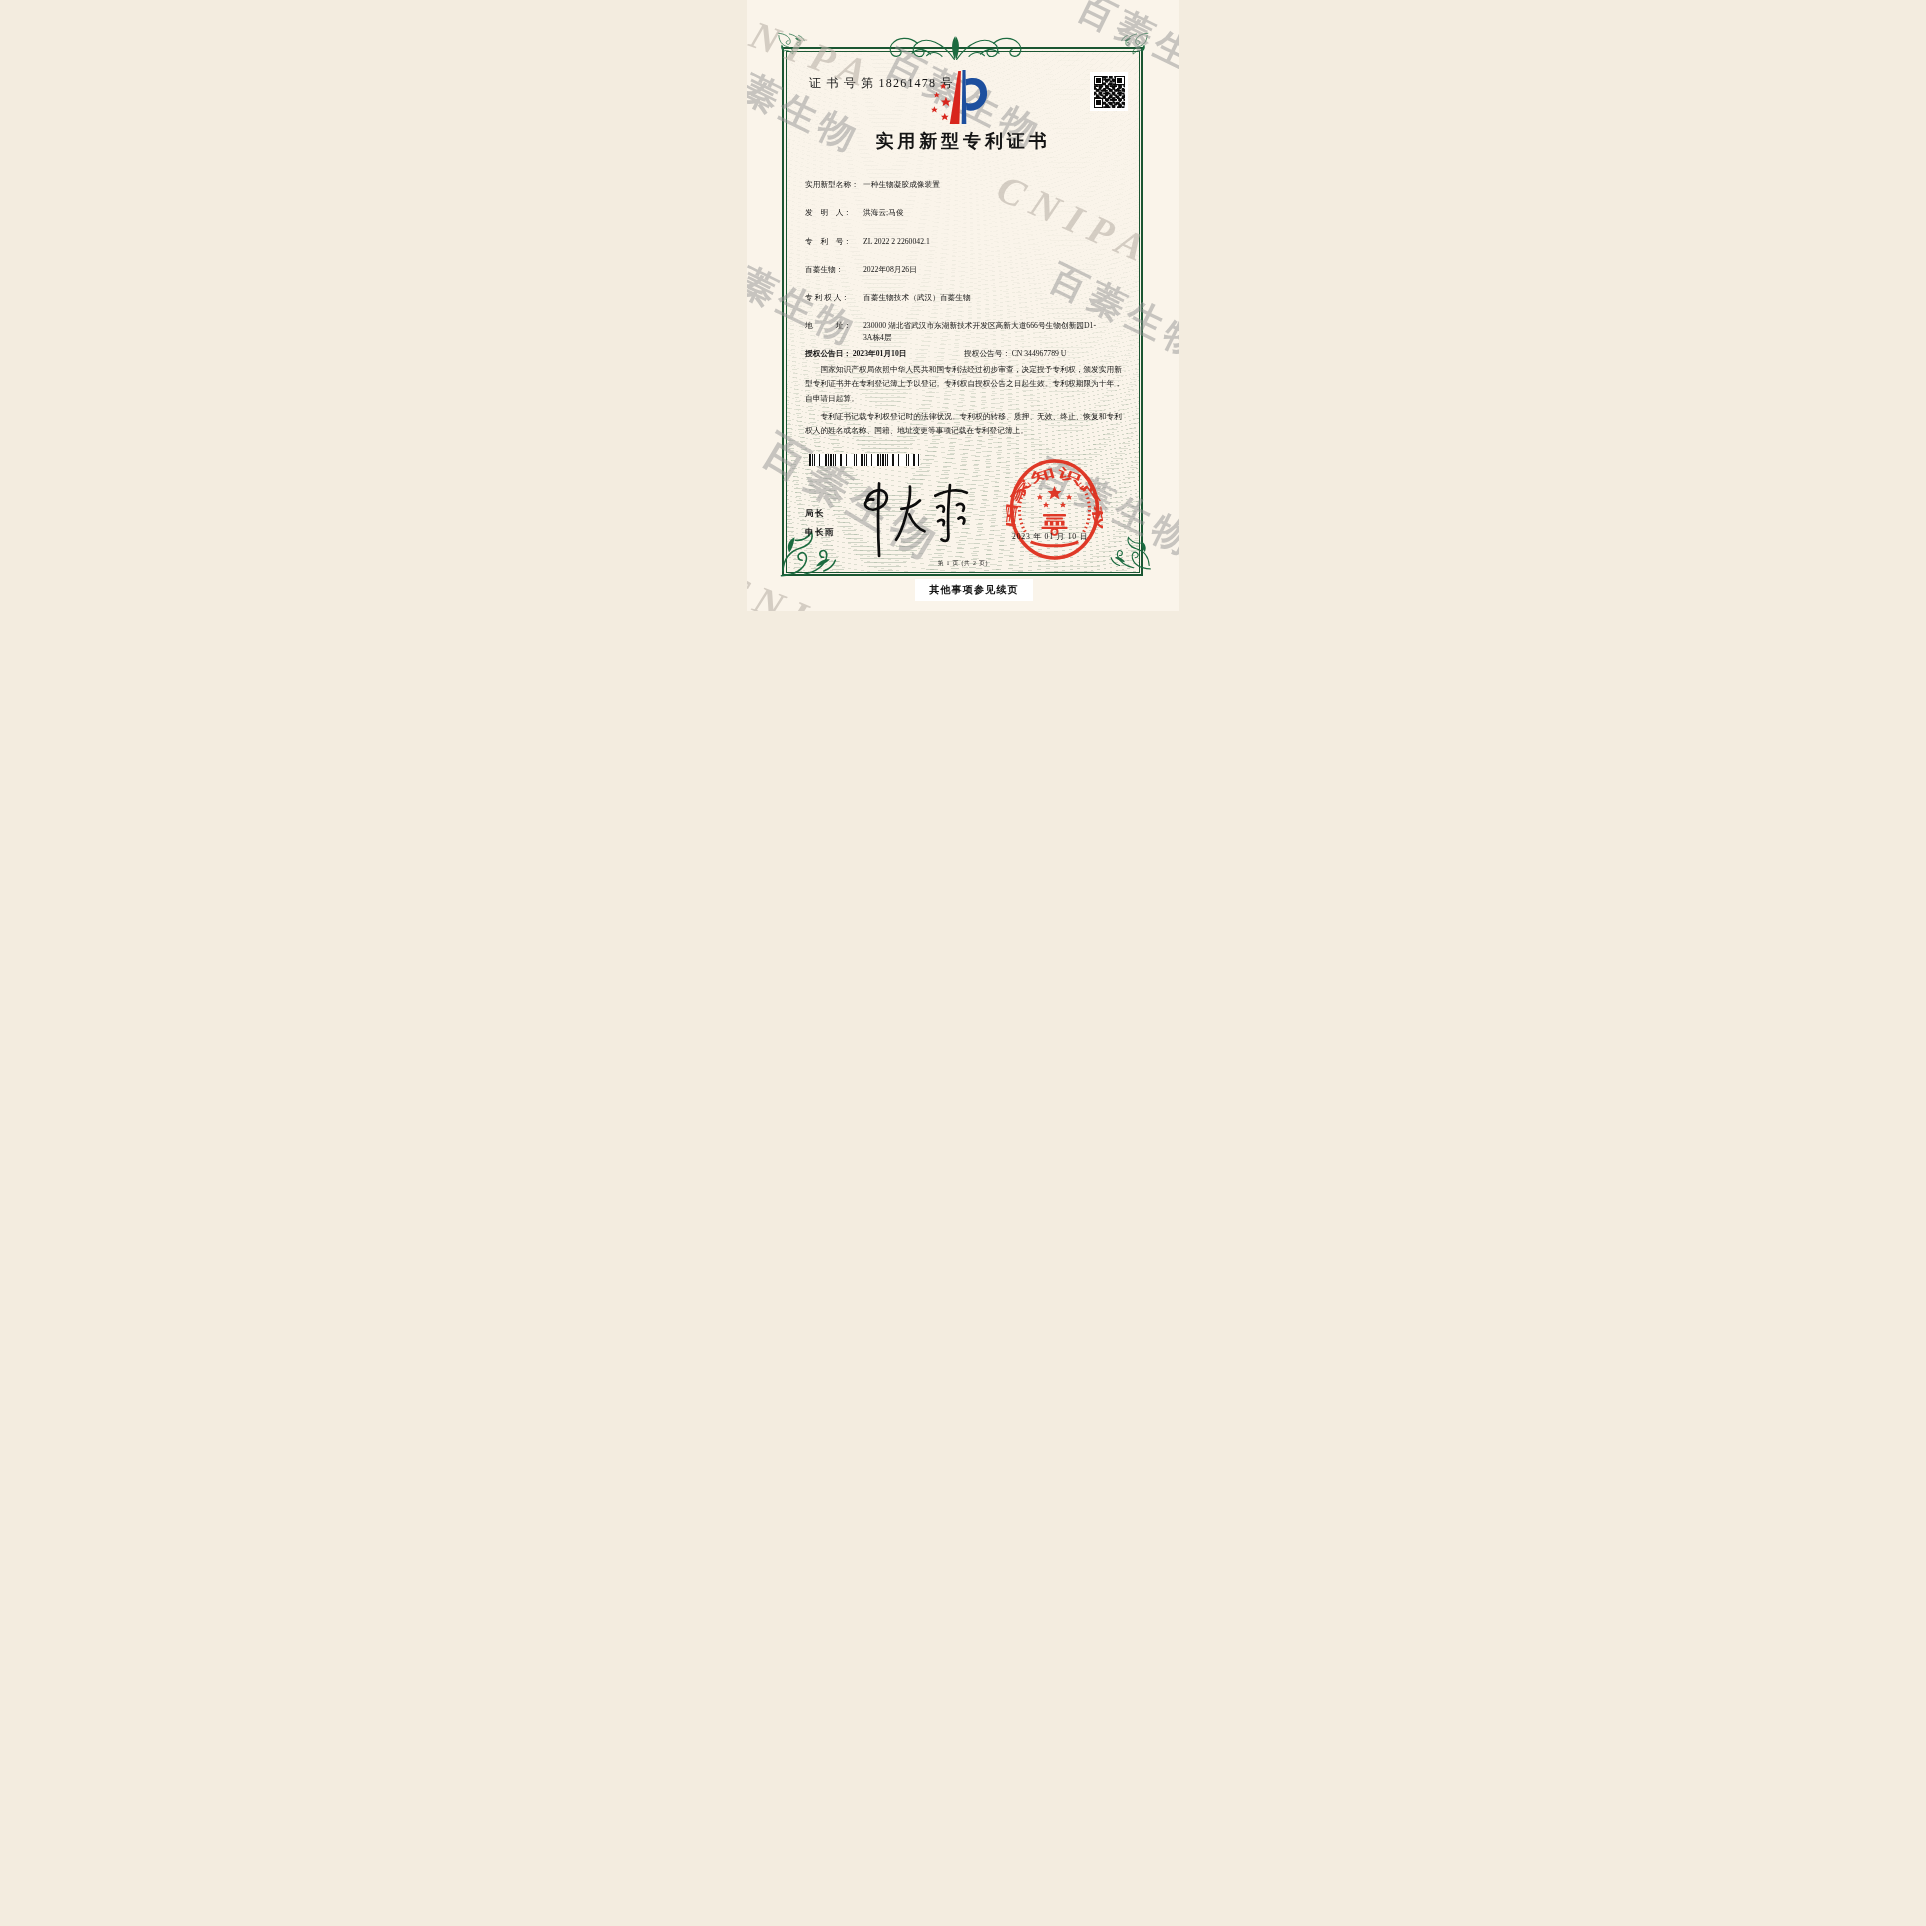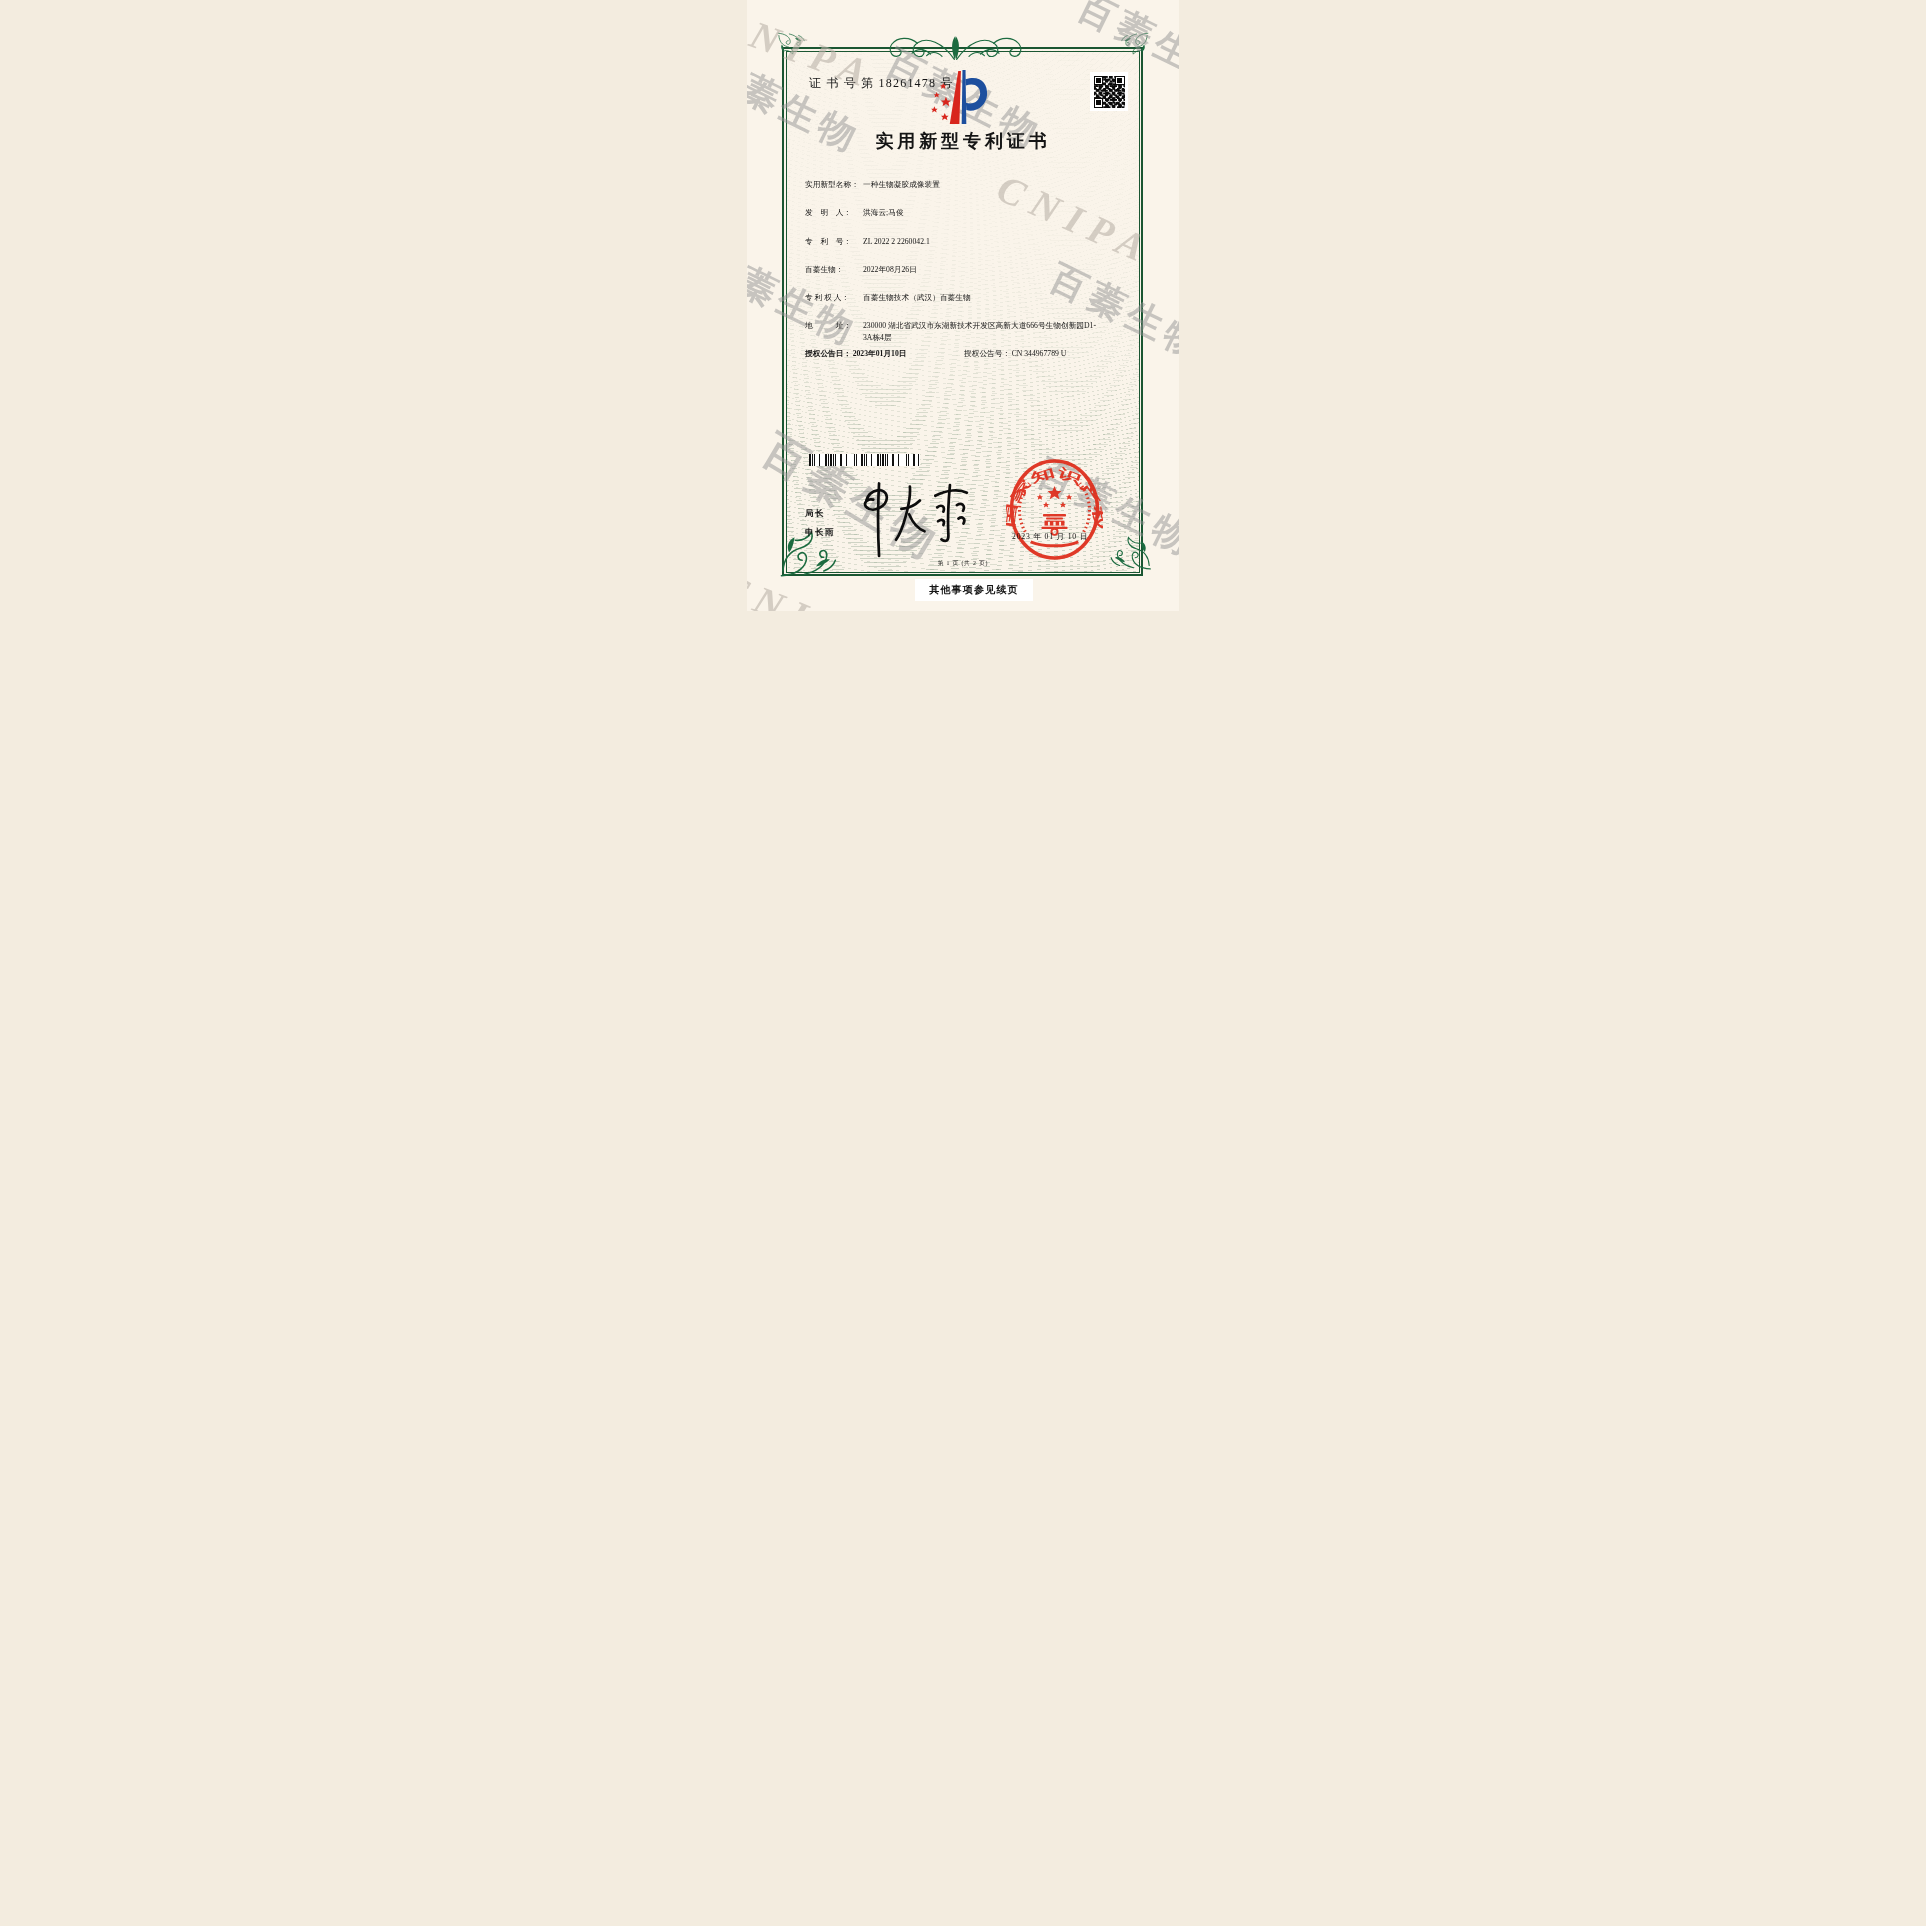--- a/index.html
+++ b/index.html
@@ -181,20 +181,24 @@
     <span class="val">230000 湖北省武汉市东湖新技术开发区高新大道666号生物创新园D1-3A栋4层</span>
   </div>
 
   <div class="abs g1 pair">
     <span class="lab">授权公告日：</span><span>2023年01月10日</span>
   </div>
   <div class="abs g2 pair">
     <span class="lab">授权公告号：</span><span>CN 344967789 U</span>
   </div>
 
+  <div class="abs body-text">
+    <p>国家知识产权局依照中华人民共和国专利法经过初步审查，决定授予专利权，颁发实用新型专利证书并在专利登记簿上予以登记。专利权自授权公告之日起生效。专利权期限为十年，自申请日起算。</p>
+    <p>专利证书记载专利权登记时的法律状况。专利权的转移、质押、无效、终止、恢复和专利权人的姓名或名称、国籍、地址变更等事项记载在专利登记簿上。</p>
+  </div>
 
   <div class="abs barcode"></div>
 
   <div class="abs sign-title">局长</div>
   <div class="abs sign-name">申长雨</div>
   <svg class="abs signature" viewBox="0 0 340 215">
     <g stroke="#0d0d0d" stroke-width="7" fill="none" stroke-linecap="round" stroke-linejoin="round">
       <path d="M78 14 C75 70 74 130 78 202"></path>
       <path d="M45 58 C54 28 95 22 98 48 C101 74 60 93 44 74 C36 63 50 52 63 56"></path>
       <path d="M158 22 C160 44 155 70 148 96 C140 126 132 146 122 160"></path>

